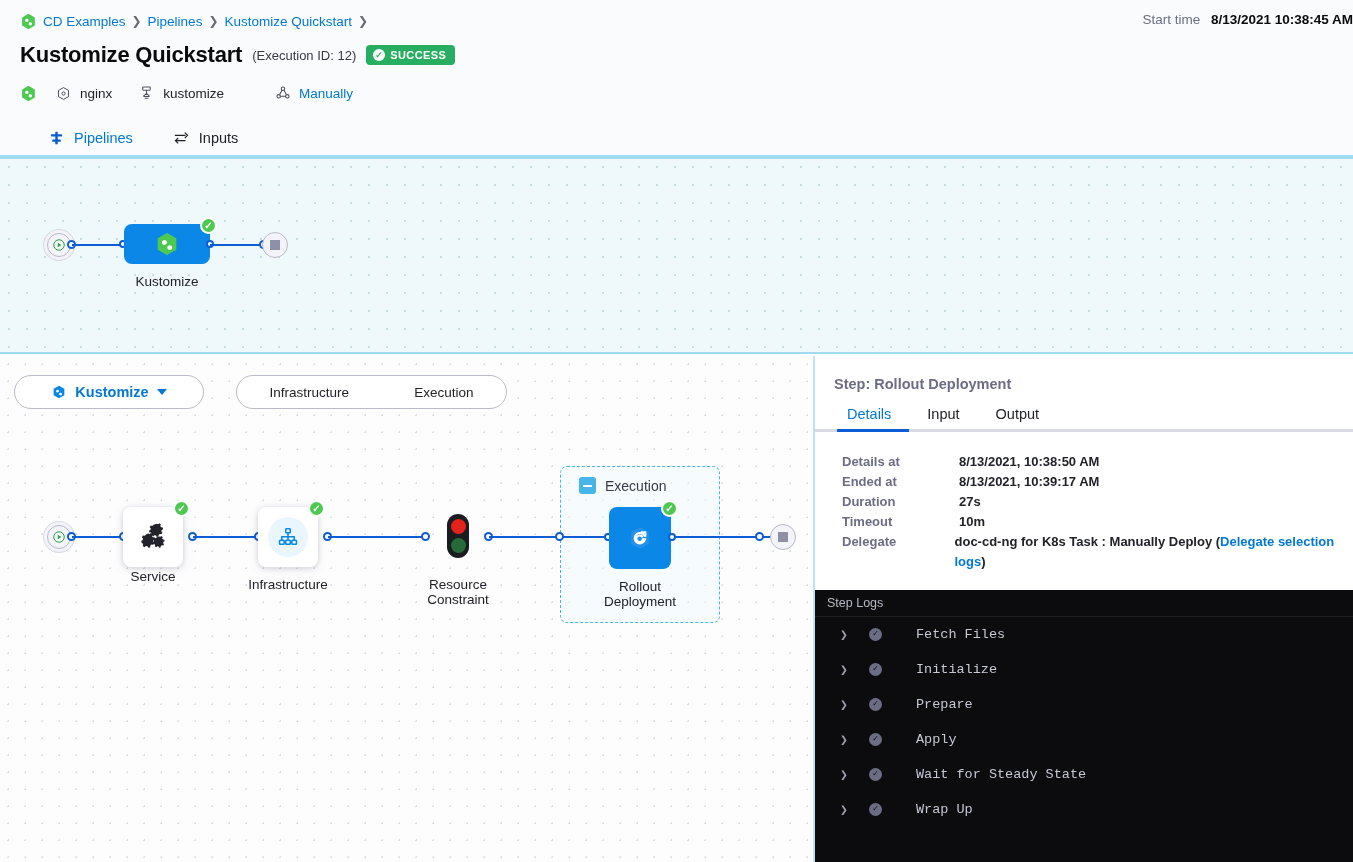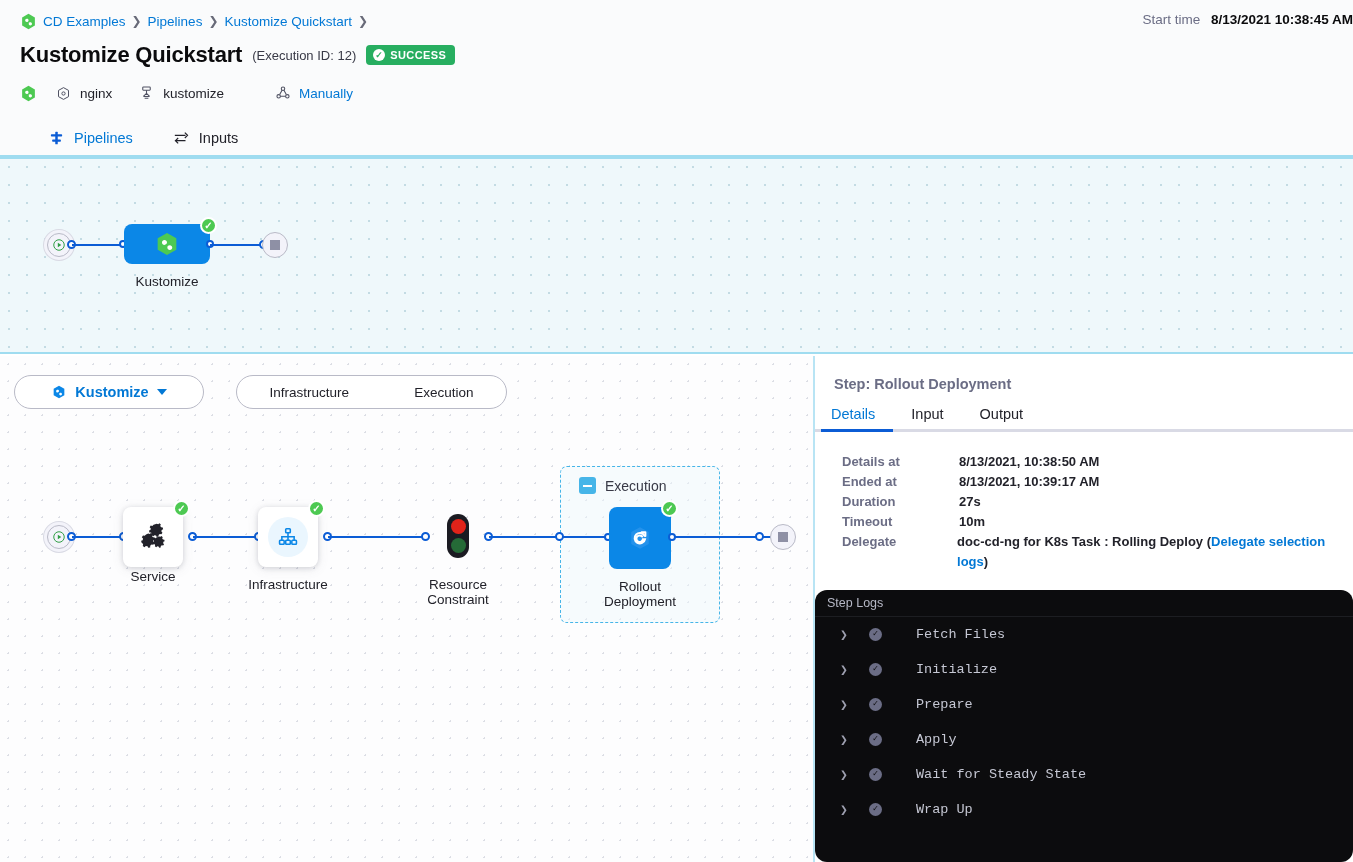--- a/index.html
+++ b/index.html
@@ -191,21 +191,21 @@
   
   .detail-panel {
     position: absolute; top: 356px; left: 815px; width: 538px; height: 506px;
     background: #fff;
   }
   .detail-title {
     font-size: 14.5px; color: #6b6d85; font-weight: bold;
     padding: 20px 0 0 19px;
   }
   .detail-tabs {
-    display: flex; gap: 0; padding-left: 6px; margin-top: 14px;
+    display: flex; gap: 0; padding-left: 22px; margin-top: 14px;
     position: relative;
   }
   .detail-tabs::after {
     content: ""; position: absolute; left: 0; right: 0; bottom: 0; height: 3px;
     background: #d9dae5;
   }
   .d-tab {
     font-size: 14.5px; color: #22222a; padding: 0 18px 10px 18px;
     cursor: pointer; position: relative;
   }
@@ -218,21 +218,21 @@
 
   .kv { padding: 20px 0 0 27px; }
   .kv-row { display: flex; font-size: 13px; line-height: 20px; margin-bottom: 0; }
   .kv-k { width: 117px; color: #6b6d85; font-weight: bold; }
   .kv-v { color: #22222a; font-weight: bold; }
   .kv-v a { color: #0278d5; text-decoration: none; cursor: pointer; font-weight: bold; }
 
   
   .logs {
     position: absolute; top: 590px; left: 815px; width: 538px; height: 272px;
-    background: #0c0c0e; color: #c6c8d4; border-radius: 12px;
+    background: #0c0c0e; color: #c6c8d4;
   }
   .logs-head {
     height: 27px; display: flex; align-items: center; padding-left: 12px;
     font-size: 12.5px; color: #b6b8c6;
     border-bottom: 1px solid #1d1e22;
   }
   .log-row {
     display: flex; align-items: center; height: 35px; padding-left: 25px;
     font-family: "Liberation Mono", "DejaVu Sans Mono", monospace;
     font-size: 13.5px; color: #c6c8d4; cursor: pointer;
@@ -520,21 +520,21 @@
       <div class="kv-row">
         <span class="kv-k">Duration</span>
         <span class="kv-v">27s</span>
       </div>
       <div class="kv-row">
         <span class="kv-k">Timeout</span>
         <span class="kv-v">10m</span>
       </div>
       <div class="kv-row">
         <span class="kv-k">Delegate</span>
-        <span class="kv-v"><span>doc-cd-ng for K8s Task : Rolling Deploy (</span><a>Delegate selection logs</a><span>)</span></span>
+        <span class="kv-v"><span>doc-cd-ng for K8s Task : Manually Deploy (</span><a>Delegate selection logs</a><span>)</span></span>
       </div>
     </div>
   </div>
 
   <div class="logs">
     <div class="logs-head">Step Logs</div>
 
     <div class="log-row">
       <span class="log-chev">❯</span>
       <span class="log-ok">✓</span>

